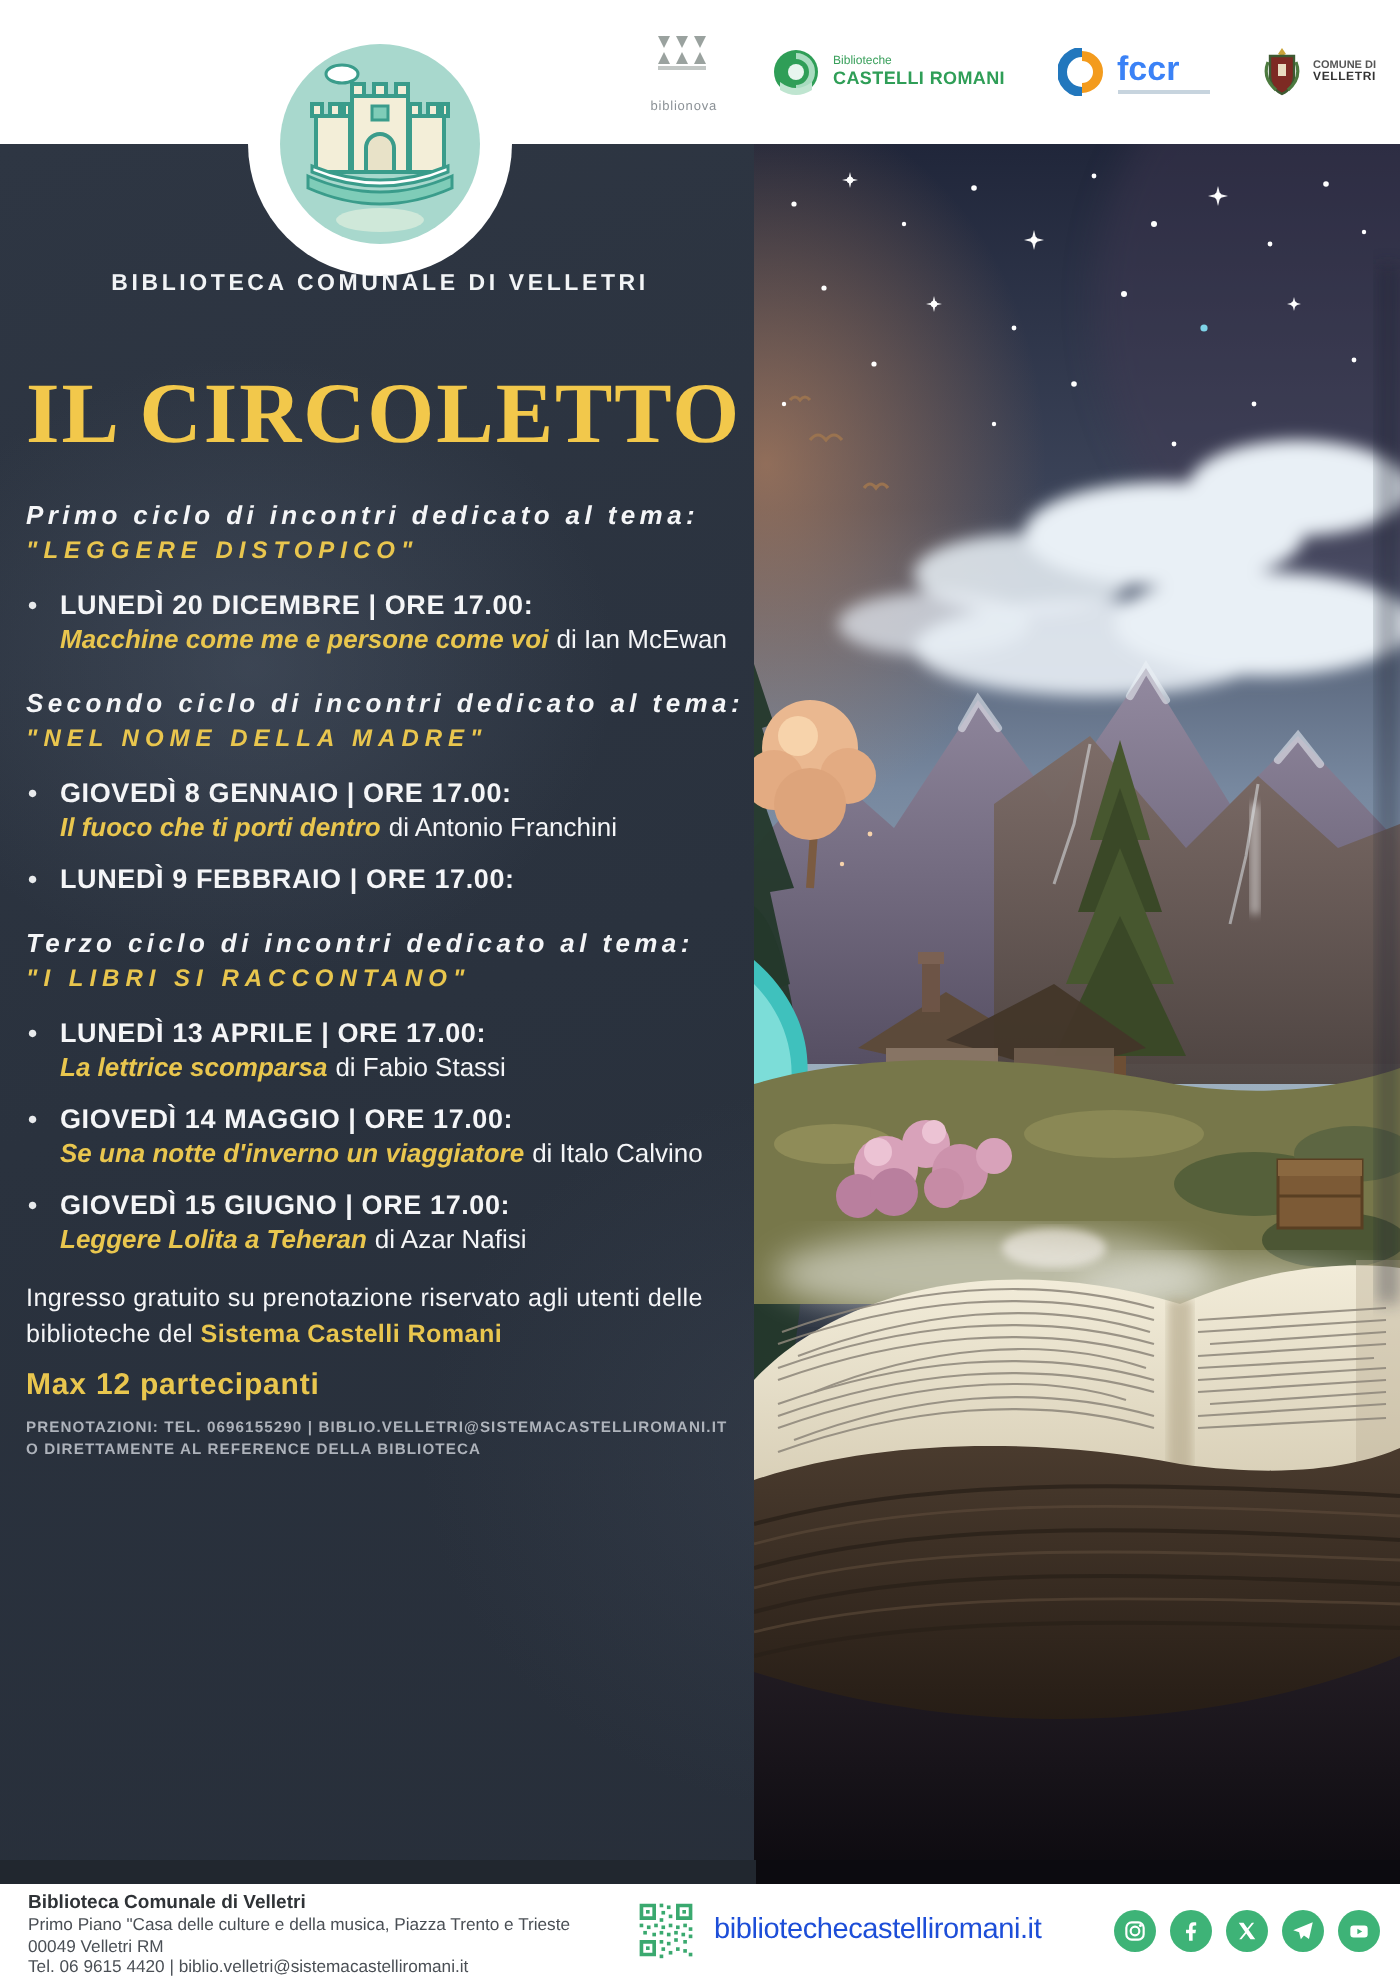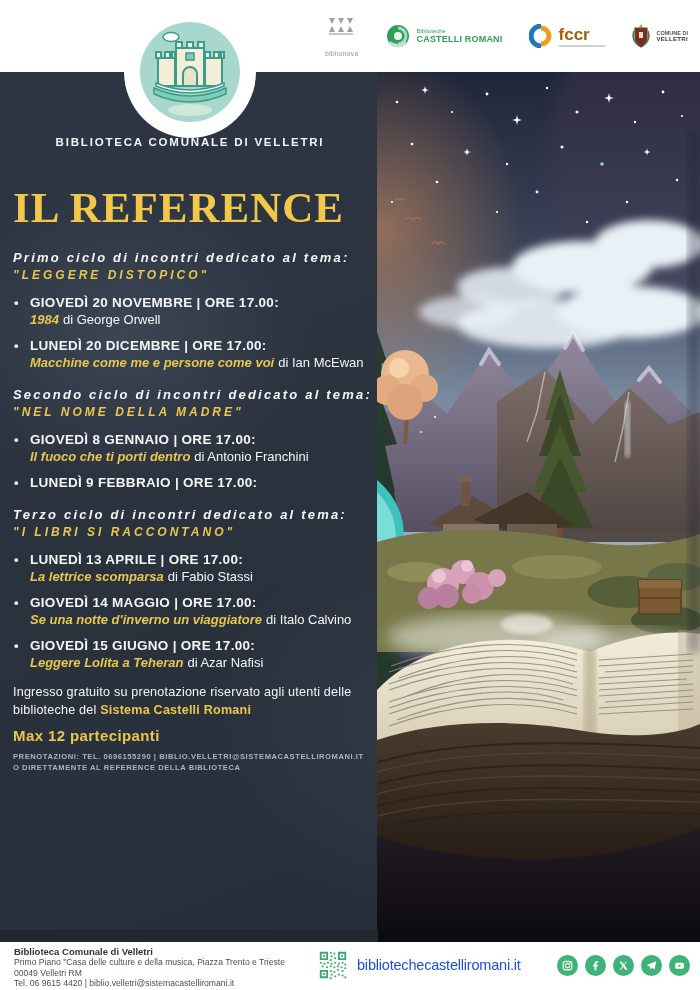--- a/index.html
+++ b/index.html
@@ -7,21 +7,21 @@
   .page { position:relative; width:700px; height:990px; margin:0 auto; background:#fff; overflow:hidden; }
 
   
   .header-bar { position:absolute; top:0; left:0; width:700px; height:72px; background:#ffffff; z-index:3; }
   .logos { position:absolute; top:0; right:12px; height:72px; display:flex; align-items:center; gap:26px; }
   .logo { display:flex; align-items:center; gap:6px; }
   .logo-col { display:flex; flex-direction:column; align-items:center; }
   .cap { font-size:6.5px; color:#8b9196; letter-spacing:.4px; margin-top:2px; }
   .cr-top { font-size:6px; color:#3aa05c; }
   .cr-name { font-size:9px; font-weight:bold; color:#2f9e57; letter-spacing:.2px; }
-  .fccr-name { font-size:17px; font-weight:bold; color:#a16207; line-height:1; }
+  .fccr-name { font-size:17px; font-weight:bold; color:#3b82f6; line-height:1; }
   .fccr-sub { width:46px; height:2px; background:#c7d4de; margin-top:2px; }
   .vel-top { font-size:5.5px; font-weight:bold; color:#555; }
   .vel-name { font-size:6px; font-weight:bold; color:#333; letter-spacing:.3px; }
 
   
   .poster { position:absolute; top:72px; left:0; width:700px; height:870px; z-index:1;
     background:
       radial-gradient(260px 220px at 18% 30%, rgba(90,102,120,.35), rgba(0,0,0,0) 70%),
       radial-gradient(300px 260px at 60% 75%, rgba(70,80,96,.30), rgba(0,0,0,0) 70%),
       linear-gradient(160deg, #2e3643 0%, #2a323e 45%, #272e39 100%);
@@ -389,29 +389,25 @@
       <path d="M18,66 Q52,80 86,66 L86,63 Q52,77 18,63 Z" fill="#ffffff" stroke="#3a9c8b" stroke-width="1.5"></path>
       <path d="M16,68 Q52,84 88,68 L88,74 Q52,90 16,74 Z" fill="#7fccb8" stroke="#3a9c8b" stroke-width="1.5"></path>
       <ellipse cx="52" cy="90" rx="22" ry="6" fill="#cfe8d9"></ellipse>
     </svg>
   </div>
   <div class="badge-caption">BIBLIOTECA COMUNALE DI VELLETRI</div>
 
   <div class="content">
 
 
-    <h1 class="title">IL REFERENCE</h1>
+    <h1 class="title">IL CIRCOLETTO</h1>
 
     <div class="cycle" style="margin-top:18px">
       <div class="cycle-heading">Primo ciclo di incontri dedicato al tema:</div>
       <div class="cycle-theme">"LEGGERE DISTOPICO"</div>
-      <div class="event">
-        <div class="event-date">GIOVEDÌ 20 NOVEMBRE | ORE 17.00:</div>
-        <div class="event-book"><em class="book-title">1984</em><span class="book-author">di George Orwell</span></div>
-      </div>
       <div class="event">
         <div class="event-date">LUNEDÌ 20 DICEMBRE | ORE 17.00:</div>
         <div class="event-book"><em class="book-title">Macchine come me e persone come voi</em><span class="book-author">di Ian McEwan</span></div>
       </div>
     </div>
 
     <div class="cycle">
       <div class="cycle-heading">Secondo ciclo di incontri dedicato al tema:</div>
       <div class="cycle-theme">"NEL NOME DELLA MADRE"</div>
       <div class="event">

